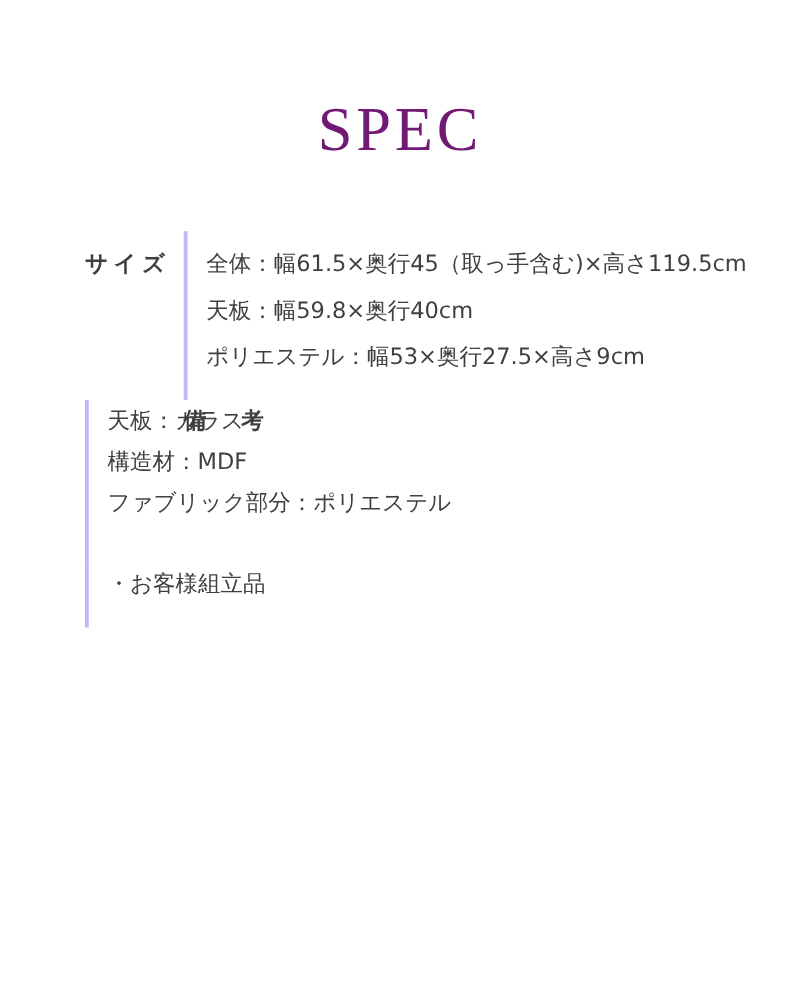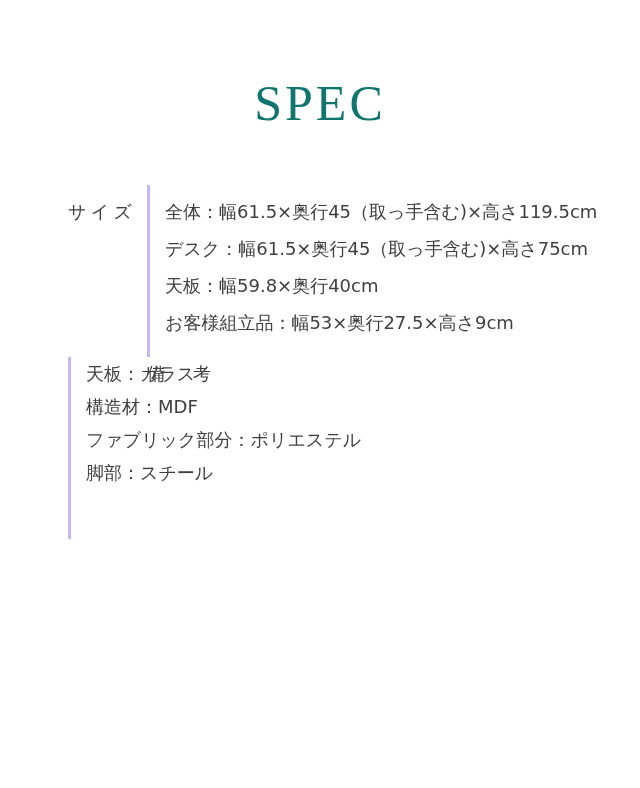--- a/index.html
+++ b/index.html
@@ -12,36 +12,37 @@
   }
   .spec-title {
     margin-top: 75px;
     height: 56px;
     line-height: 56px;
     text-align: center;
     font-family: "Liberation Serif", "DejaVu Serif", serif;
     font-weight: 400;
     font-size: 50px;
     letter-spacing: 3px;
-    color: #0f766e;
+    color: #701a75;
   }
   .spec-table {
     display: grid;
     grid-template-columns: 79px 1fr;
     margin: 54px 16px 0 68px;
     font-size: 18px;
   }
   .label-cell { align-self: start; }
   .label-text {
     display: inline-block;
     width: 64px;
     text-align: justify;
     text-align-last: justify;
     text-justify: inter-character;
     white-space: nowrap;
+    font-weight: bold;
   }
   .value-cell {
     border-left: 3px solid #c4b5fd;
     padding-left: 15px;
   }
   .spec-line { white-space: nowrap; }
 
   
   .s1 { line-height: 37px; }
   .s1.label-cell, .s1.value-cell { padding-top: 8px; }
@@ -58,32 +59,31 @@
 
 <h1 class="spec-title">SPEC</h1>
 
 <div class="spec-table">
 
   <div class="label-cell s1">
     <span class="label-text">サイズ</span>
   </div>
   <div class="value-cell s1">
     <div class="spec-line">全体：幅61.5×奥行45（取っ手含む)×高さ119.5cm</div>
-    <div class="spec-line">デスク：幅61.5×奥行45（取っ手含む)×高さ75cm</div>
     <div class="spec-line">天板：幅59.8×奥行40cm</div>
-    <div class="spec-line">お客様組立品：幅53×奥行27.5×高さ9cm</div>
+    <div class="spec-line">ポリエステル：幅53×奥行27.5×高さ9cm</div>
   </div>
 
   <div class="value-cell s2">
     <div class="spec-line">天板：ガラス</div>
     <div class="spec-line">構造材：MDF</div>
     <div class="spec-line">ファブリック部分：ポリエステル</div>
-    <div class="spec-line">脚部：スチール</div>
   </div>
 
 
   <div class="label-cell s4">
     <span class="label-text">備考</span>
   </div>
   <div class="value-cell s4">
+    <div class="spec-line">・お客様組立品</div>
   </div>
 
 </div>
 
 </body></html>

